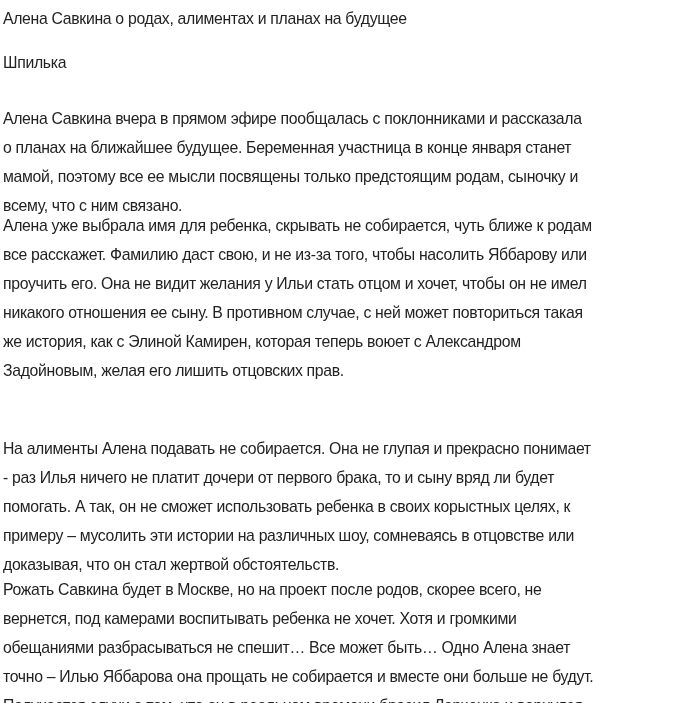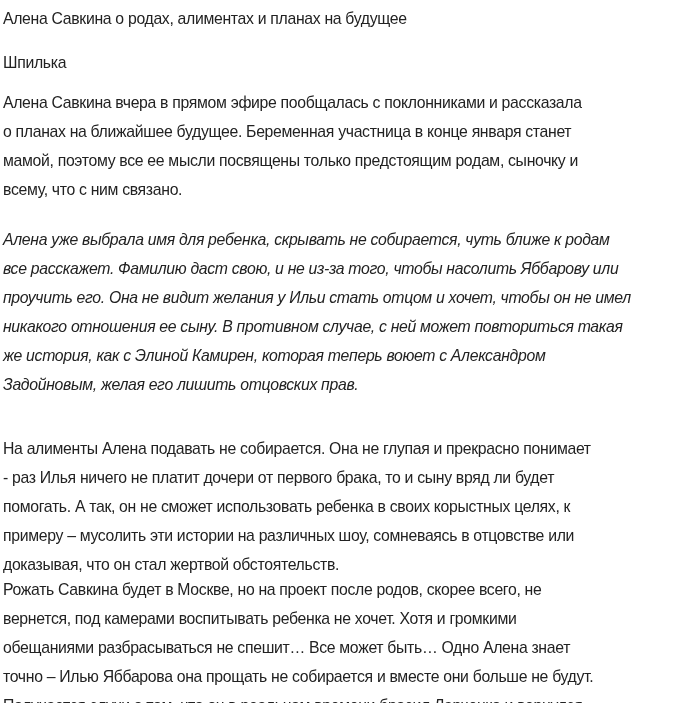--- a/index.html
+++ b/index.html
@@ -23,22 +23,22 @@
       font-size: 17px;
       letter-spacing: -0.35px;
       line-height: 29px;
       white-space: nowrap;
       transform: scaleX(0.93);
       transform-origin: left center;
     }
     .title { position: absolute; top: 4px; left: 3px; }
     .subtitle { position: absolute; top: 48px; left: 3px; }
     .para { position: absolute; left: 3px; }
-    .p1 { top: 88px; }
-    .p2 { top: 225px; font-style: italic; }
+    .p1 { top: 104px; }
+    .p2 { top: 211px; }
     .p3 { top: 434px; }
     .p4 { top: 575px; }
   </style>
 </head>
 <body>
 
 <div class="doc">
   <div class="line title">Алена Савкина о родах, алиментах и планах на будущее</div>
   <div class="line subtitle">Шпилька</div>
 

